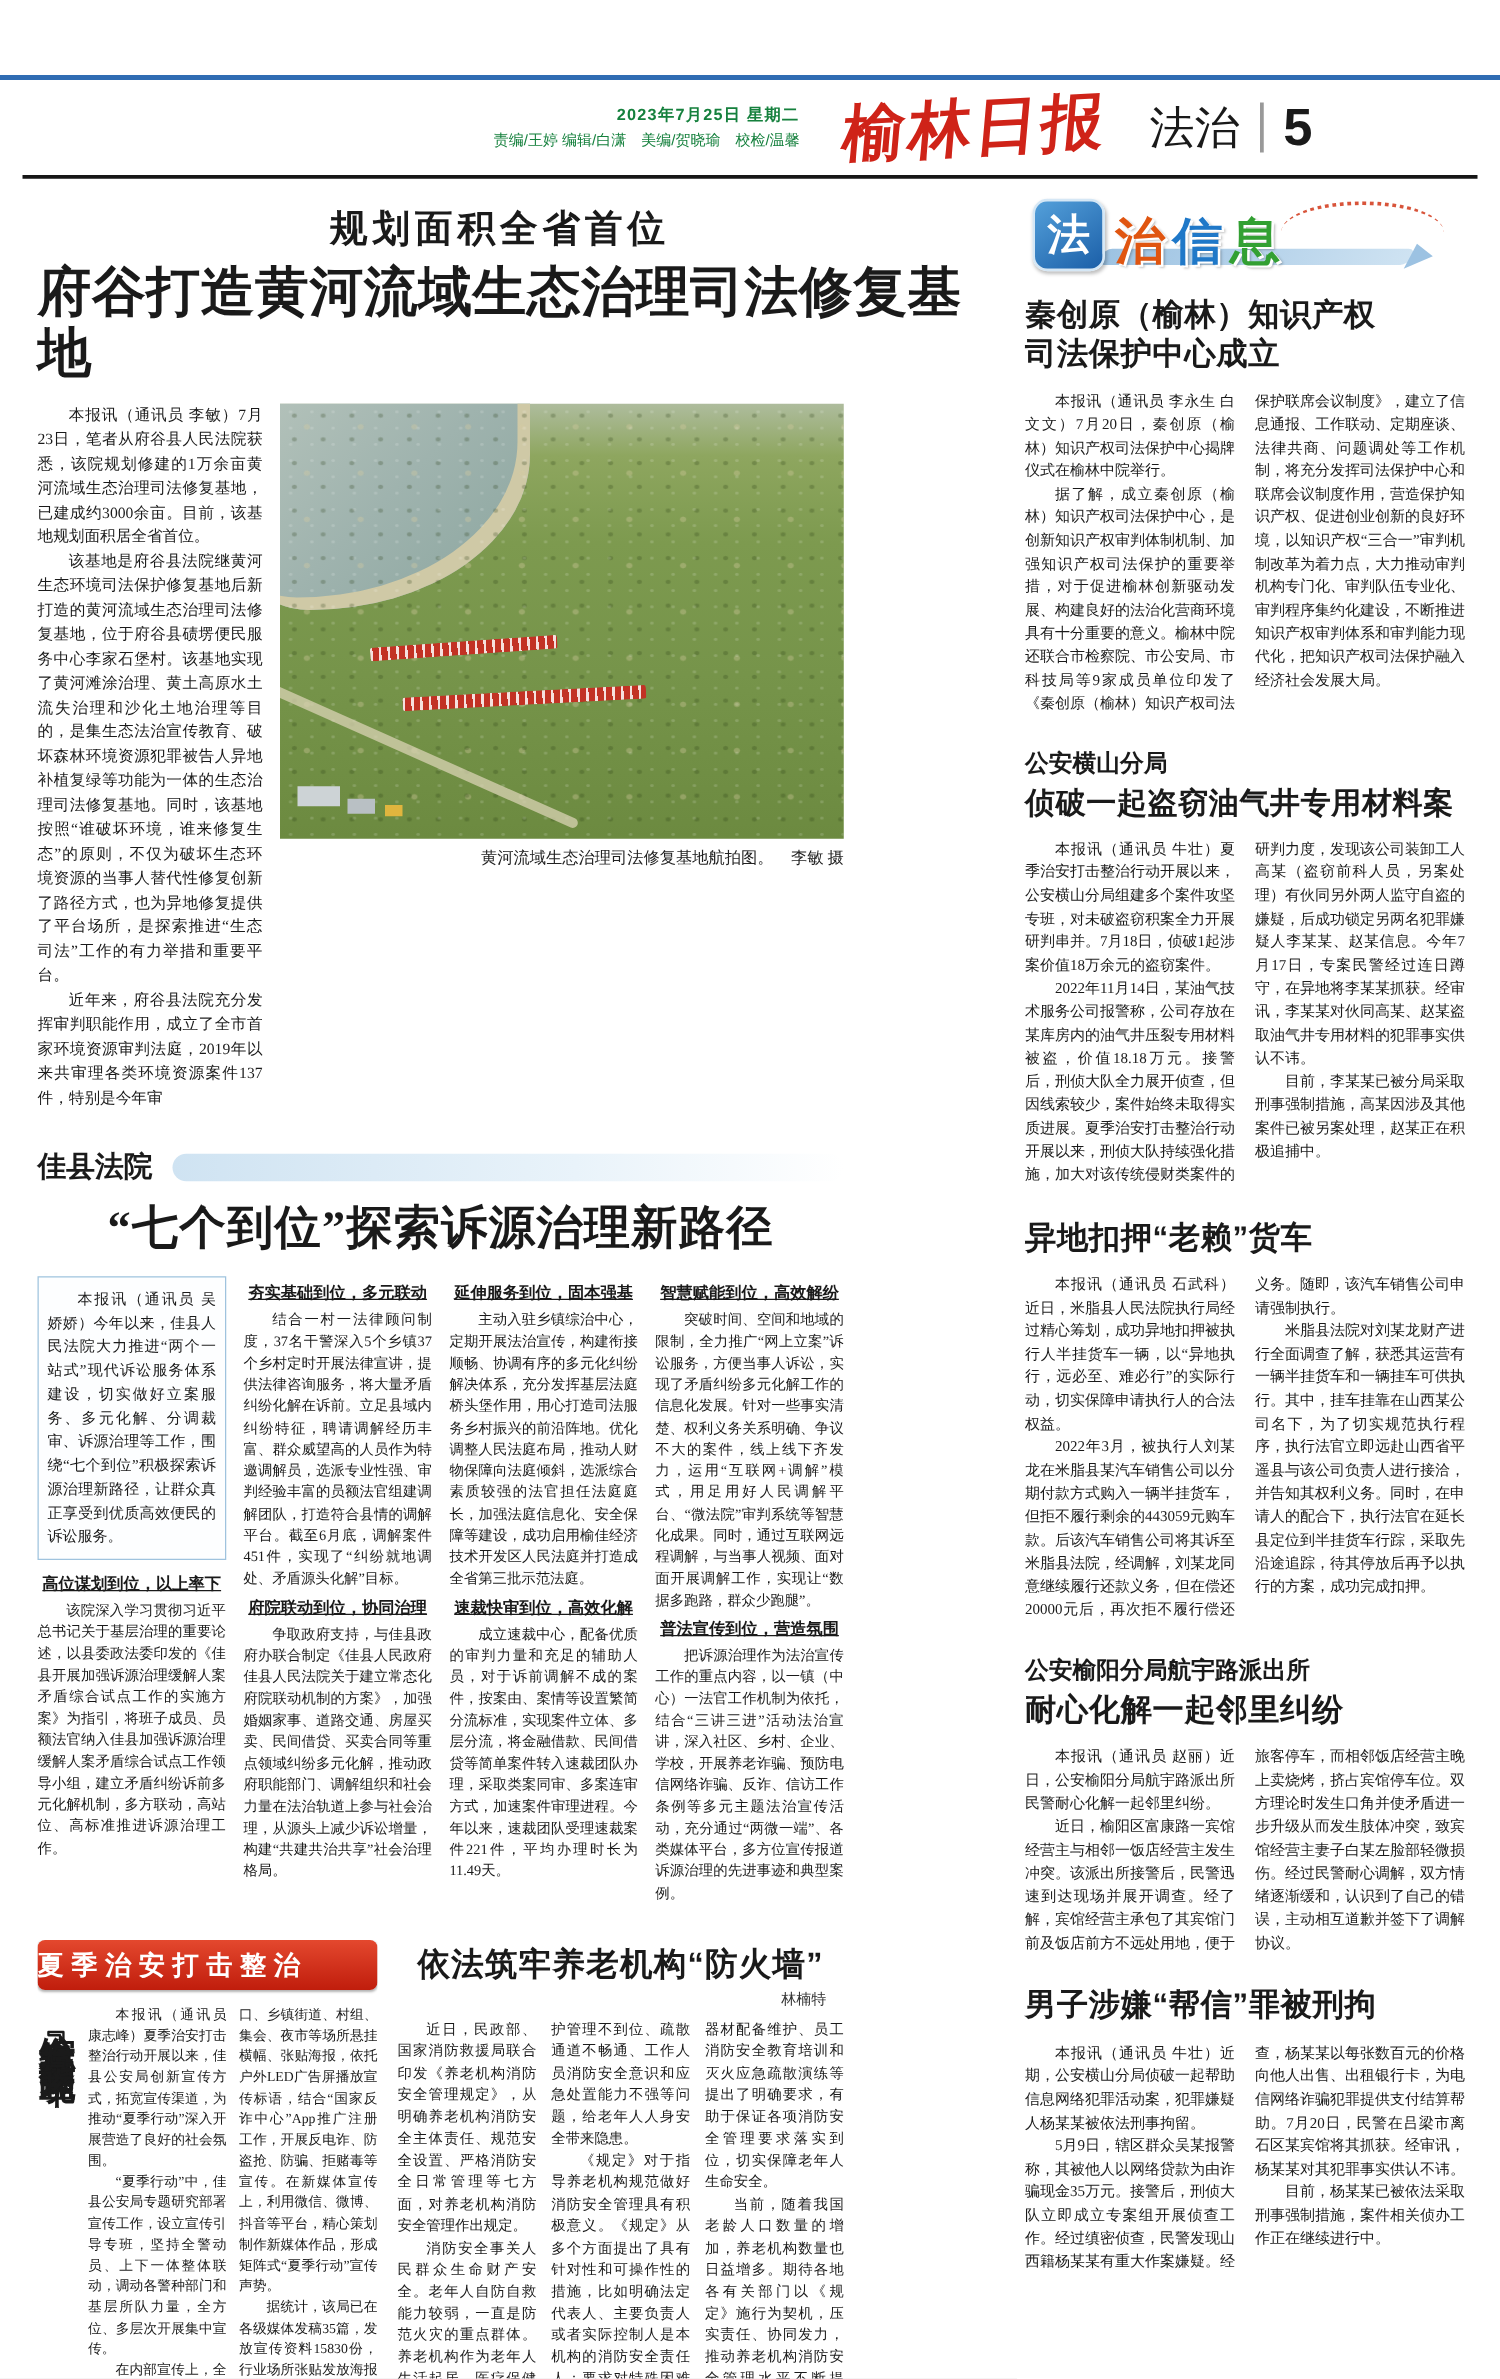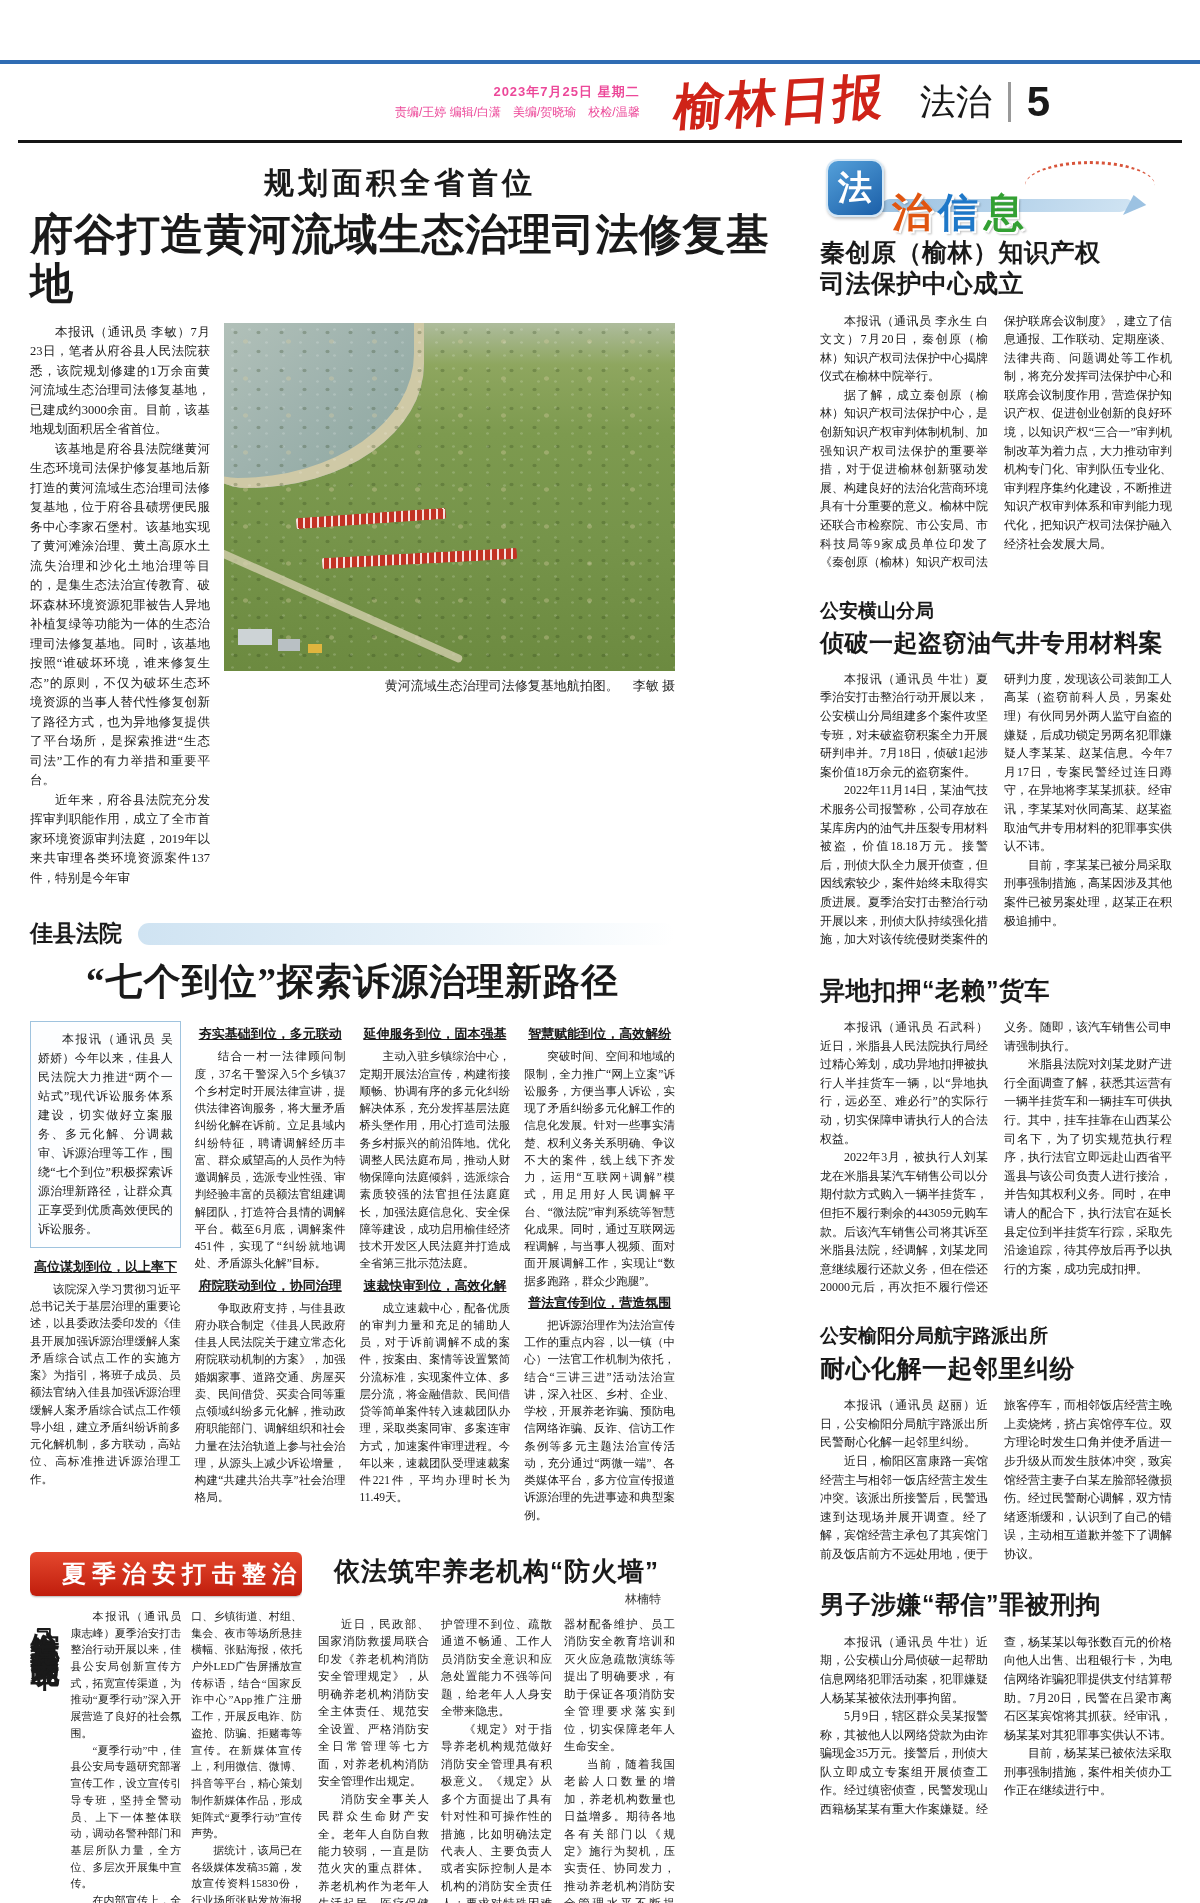--- a/index.html
+++ b/index.html
@@ -1,21 +1,21 @@
 <!DOCTYPE html>
 <html><head>
 <meta charset="utf-8">
 <style>
   html,body{margin:0;padding:0;background:#e8e8e8;}
   .page{width:1200px;height:1903px;background:#ffffff;margin:0 auto;position:relative;overflow:hidden;
         font-family:"Liberation Serif","DejaVu Serif",serif;color:#1a1a1a;}
   
   .top-blue-rule{margin-top:60px;height:4px;background:#2f6cb3;}
   .header{display:flex;align-items:center;justify-content:flex-end;padding:6px 150px 4px 30px;gap:26px;height:64px;}
-  .header-meta{text-align:right;font-family:"Liberation Sans","DejaVu Sans",sans-serif;color:#ec4899;}
+  .header-meta{text-align:right;font-family:"Liberation Sans","DejaVu Sans",sans-serif;color:#15803d;}
   .header-meta .date{font-size:13px;font-weight:bold;letter-spacing:1px;}
   .header-meta .staff{font-size:12px;margin-top:3px;}
   .masthead{font-size:50px;font-weight:900;color:#cf2318;transform:rotate(-3deg) skewX(-8deg);
             letter-spacing:3px;line-height:1;padding:0 8px;}
   .section-wrap{display:flex;align-items:center;}
   .section{font-size:36px;font-weight:400;font-family:"Liberation Sans","DejaVu Sans",sans-serif;}
   .vbar{width:3px;height:40px;background:#999;margin:0 16px;}
   .pageno{font-size:42px;font-weight:700;font-family:"Liberation Sans","DejaVu Sans",sans-serif;}
   .black-rule{height:3px;background:#161616;margin:2px 18px 0 18px;}
   
@@ -69,22 +69,22 @@
   .jx-cols{display:flex;gap:14px;}
   .jx-col{flex:1;min-width:0;}
   .jx-lede{border:1px solid #9fc3de;background:#fdfeff;padding:8px 7px;font-size:12px;line-height:1.58;
            text-align:justify;text-indent:2em;margin-bottom:10px;}
   .jx-sub{font-weight:bold;text-align:center;text-decoration:underline;font-size:13px;margin:4px 0 5px 0;
           font-family:"Liberation Sans","DejaVu Sans",sans-serif;}
   .jx-text{font-size:11.5px;line-height:1.5;text-align:justify;text-indent:2em;}
   
   .bottom-row{display:flex;gap:16px;margin-top:28px;height:500px;}
   .summer{width:272px;flex:none;overflow:hidden;}
-  .summer-label{background:linear-gradient(180deg,#e4482e,#c01d0c);color:#fff;text-align:right;
-      font-size:24px;font-weight:900;font-family:"Liberation Sans","DejaVu Sans",sans-serif;
+  .summer-label{background:linear-gradient(180deg,#e4482e,#c01d0c);color:#fff;text-align:left;
+      font-size:21px;font-weight:900;font-family:"Liberation Sans","DejaVu Sans",sans-serif;
       letter-spacing:6px;padding:6px 0;border-radius:6px;box-shadow:0 1px 2px rgba(0,0,0,.3);}
   .summer-body{display:flex;margin-top:12px;gap:10px;height:452px;overflow:hidden;}
   .summer-headline{writing-mode:vertical-rl;text-orientation:upright;font-size:29px;font-weight:900;
       font-family:"Liberation Sans","DejaVu Sans",sans-serif;line-height:1.05;letter-spacing:2px;flex:none;}
   .summer-text{flex:1;font-size:11px;line-height:1.52;text-align:justify;column-count:2;column-gap:10px;}
   .commentary{width:357px;flex:none;position:relative;overflow:hidden;}
   .commentary h3{margin:2px 0 2px 0;text-align:center;font-size:26px;font-weight:900;
       font-family:"Liberation Sans","DejaVu Sans",sans-serif;letter-spacing:1px;}
   .author{text-align:right;font-size:12px;color:#333;padding-right:14px;margin-bottom:8px;}
   .commentary-text{font-size:11.5px;line-height:1.52;text-align:justify;column-count:3;column-gap:12px;}
@@ -94,21 +94,21 @@
       background:linear-gradient(90deg,#9cc2e2,#cfe3f2);transform:skewX(-28deg);}
   .fzxx-swoosh:after{content:"";position:absolute;right:-16px;top:-4px;border-left:18px solid #9cc2e2;
       border-top:10px solid transparent;border-bottom:10px solid transparent;}
   .fzxx-arc{position:absolute;left:205px;top:4px;width:130px;height:46px;
       border-top:3px dotted #d8543a;border-radius:50%;}
   .fzxx-icon{position:absolute;left:6px;top:2px;width:54px;height:54px;border-radius:12px;
       background:linear-gradient(145deg,#54a0da,#1b5fa8);color:#fff;font-size:34px;font-weight:900;
       display:flex;align-items:center;justify-content:center;border:2px solid #d5e7f5;
       font-family:"Liberation Sans","DejaVu Sans",sans-serif;box-shadow:1px 2px 3px rgba(0,0,0,.25);}
   .fzxx-chars{position:absolute;left:72px;top:8px;font-size:40px;font-weight:900;letter-spacing:6px;
-      font-family:"Liberation Sans","DejaVu Sans",sans-serif;text-shadow:2px 2px 0 #fff,3px 3px 2px rgba(0,0,0,.25);margin-top:20px;}
+      font-family:"Liberation Sans","DejaVu Sans",sans-serif;text-shadow:2px 2px 0 #fff,3px 3px 2px rgba(0,0,0,.25);}
   .fzxx-chars .c0{color:#e05510;} .fzxx-chars .c1{color:#1f78c8;} .fzxx-chars .c2{color:#33a033;}
   .sb-article{margin-bottom:26px;}
   .sb-kicker{font-size:19px;font-weight:800;font-family:"Liberation Sans","DejaVu Sans",sans-serif;margin-bottom:4px;}
   .sb-title{font-size:24px;font-weight:900;font-family:"Liberation Sans","DejaVu Sans",sans-serif;
             line-height:1.25;margin-bottom:12px;white-space:pre-line;letter-spacing:0.5px;}
   .sb-title.big{font-size:25px;}
   .sb-body{font-size:12px;line-height:1.55;text-align:justify;column-count:2;column-gap:16px;}
 </style>
 </head>
 <body>

